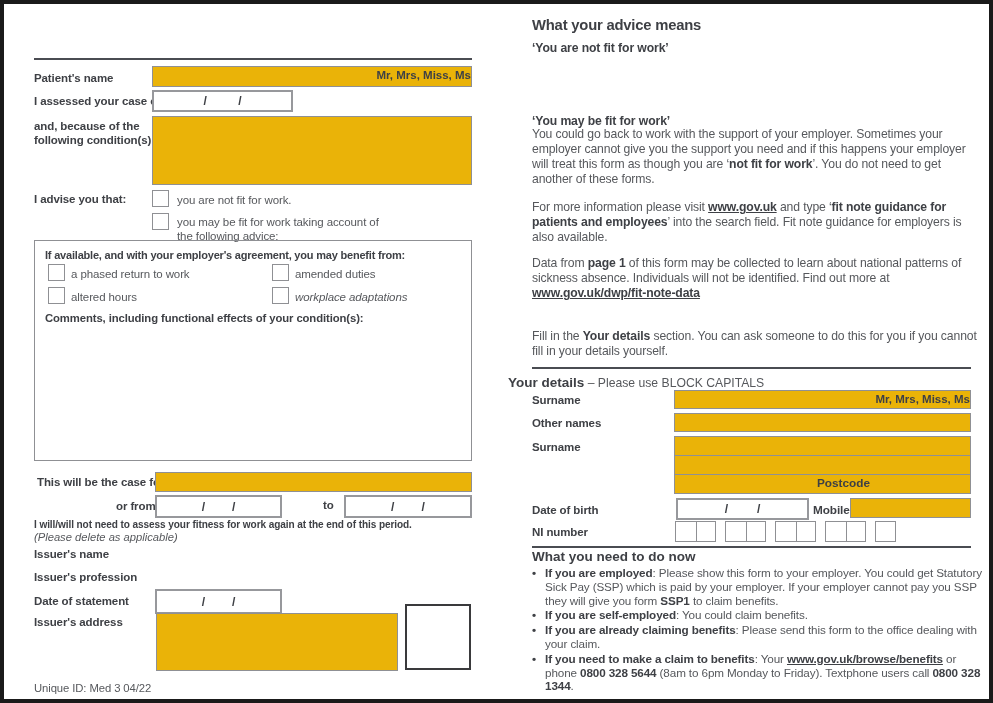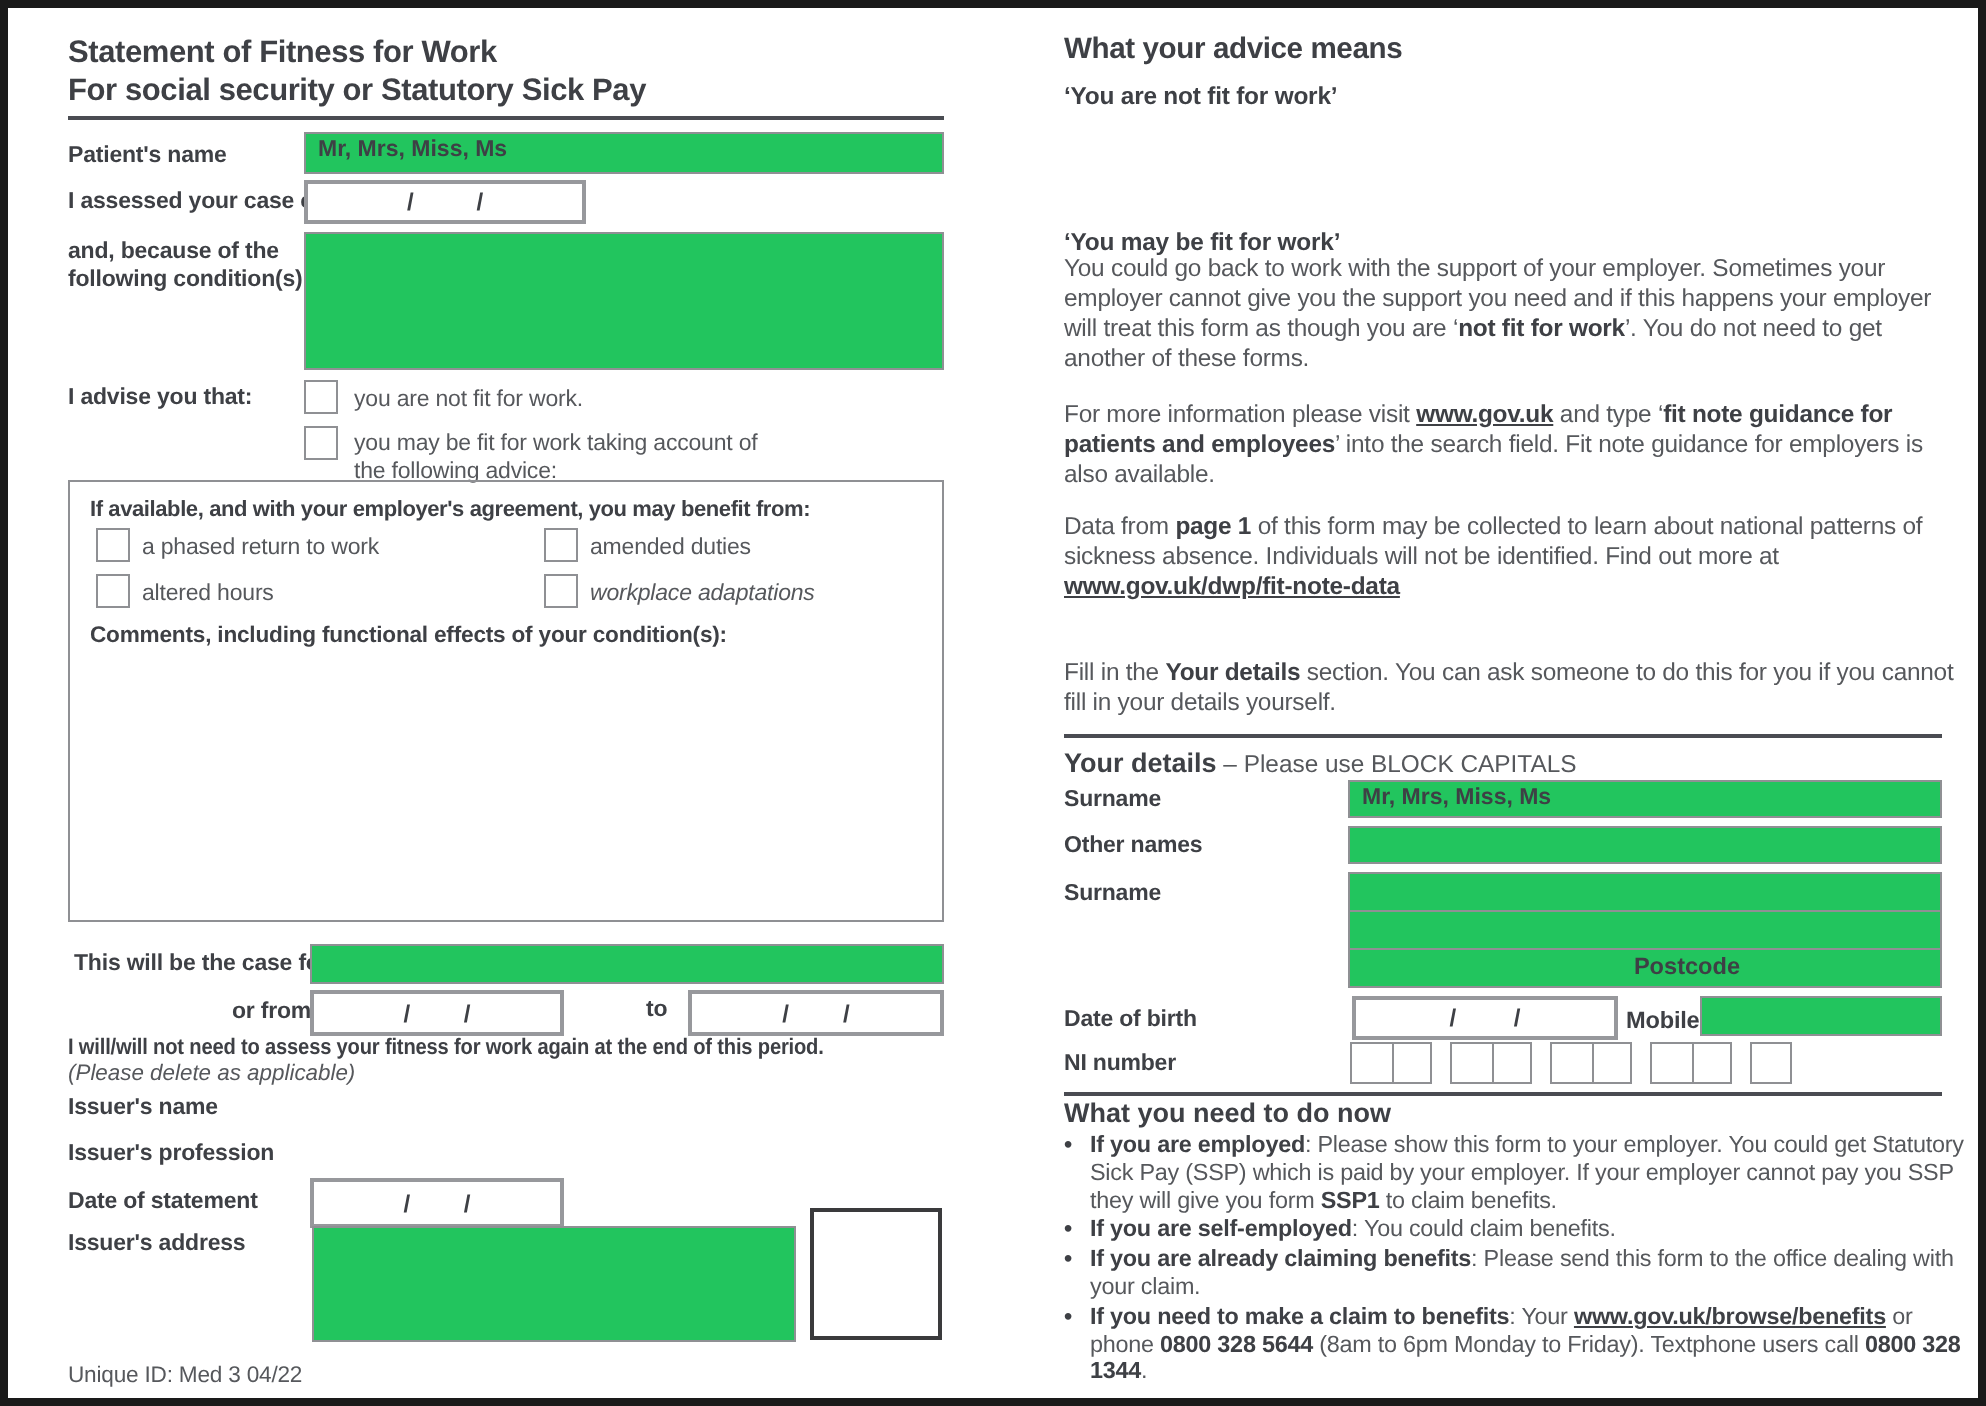--- a/index.html
+++ b/index.html
@@ -13,21 +13,21 @@
   body{background:#e8e8e8;font-family:"Liberation Sans", sans-serif;}
   .page{
     position:relative;width:993px;height:703px;background:#ffffff;
     border:4px solid var(--pageborder);overflow:hidden;
     font-family:"Liberation Sans", sans-serif;color:var(--ink);
   }
   .abs{position:absolute;}
   .lbl{font-weight:700;font-size:11.5px;color:var(--ink);letter-spacing:-0.1px;white-space:nowrap;}
   .txt{font-size:11.5px;color:var(--body);letter-spacing:-0.1px;white-space:nowrap;}
   .ital{font-style:italic;font-size:11.2px;color:var(--body);}
-  .box{border:1.4px solid var(--border);background:#22c55e;}
+  .box{border:1.4px solid var(--border);background:#eab308;text-align:right;}
   .box2{border:2px solid var(--border2);background:#fff;}
   .cb{width:17px;height:17px;border:1.6px solid var(--border);background:#fff;}
   .title{font-size:15.5px;font-weight:700;line-height:19px;color:var(--ink);letter-spacing:-0.2px;}
   .rule{background:#4a4c52;}
   .h2{font-size:14.8px;font-weight:700;color:var(--ink);letter-spacing:-0.2px;white-space:nowrap;}
   .para{font-size:12.2px;line-height:15px;color:var(--body);letter-spacing:-0.12px;}
   .para b{color:var(--ink);}
   .blink{font-weight:700;text-decoration:underline;color:var(--ink);cursor:pointer;}
   .fieldval{font-weight:600;font-size:11.5px;color:var(--ink);line-height:17px;padding-left:6px;}
   .slashes{display:flex;height:100%;align-items:center;justify-content:space-evenly;
@@ -46,24 +46,20 @@
   .bullets{font-size:11.7px;line-height:13.8px;color:var(--body);letter-spacing:-0.12px;}
   .bullet-item{display:flex;margin-bottom:1px;}
   .bullet-mark{width:13px;flex:0 0 13px;color:var(--ink);font-weight:700;}
   .bullets b{color:var(--ink);}
 </style>
 </head>
 <body>
 
 <div class="page">
 
-  <div class="abs title" style="left:30px;top:13px;">
-    <div>Statement of Fitness for Work</div>
-    <div>For social security or Statutory Sick Pay</div>
-  </div>
   <div class="abs rule" style="left:30px;top:54px;width:438px;height:2px;"></div>
 
   <div class="abs lbl" style="left:30px;top:68px;">Patient's name</div>
   <div class="abs box" style="left:148px;top:62px;width:320px;height:21px;">
     <div class="fieldval">Mr, Mrs, Miss, Ms</div>
   </div>
 
   <div class="abs lbl" style="left:30px;top:91px;">I assessed your case on:</div>
   <div class="abs box2" style="left:148px;top:86px;width:141px;height:22px;">
     <div class="slashes">
@@ -144,21 +140,21 @@
   <div class="abs lbl" style="left:528px;top:110px;font-size:12.2px;">‘You may be fit for work’</div>
   <div class="abs para" style="left:528px;top:196px;width:448px;"><span>For more information please visit </span><span class="blink">www.gov.uk</span><span> and type ‘</span><b>fit note guidance for patients and employees</b><span>’ into the search field. Fit note guidance for employers is also available.</span></div>
 
   <div class="abs para" style="left:528px;top:123px;width:448px;"><span>You could go back to work with the support of your employer. Sometimes your employer cannot give you the support you need and if this happens your employer will treat this form as though you are ‘</span><b>not fit for work</b><span>’. You do not need to get another of these forms.</span></div>
 
   <div class="abs para" style="left:528px;top:252px;width:448px;"><span>Data from </span><b>page 1</b><span> of this form may be collected to learn about national patterns of sickness absence. Individuals will not be identified. Find out more at </span><span class="blink">www.gov.uk/dwp/fit-note-data</span></div>
 
   <div class="abs para" style="left:528px;top:325px;width:448px;"><span>Fill in the </span><b>Your details</b><span> section. You can ask someone to do this for you if you cannot fill in your details yourself.</span></div>
 
   <div class="abs rule" style="left:528px;top:363px;width:439px;height:2px;"></div>
-  <div class="abs" style="left:528px;top:369px;white-space:nowrap;"><span style="font-weight:700;font-size:13.5px;color:var(--ink);">Your details</span><span style="font-size:12.2px;color:var(--body);"> – Please use BLOCK CAPITALS</span></div>
+  <div class="abs" style="left:504px;top:369px;white-space:nowrap;"><span style="font-weight:700;font-size:13.5px;color:var(--ink);">Your details</span><span style="font-size:12.2px;color:var(--body);"> – Please use BLOCK CAPITALS</span></div>
 
   <div class="abs lbl" style="left:528px;top:390px;">Surname</div>
   <div class="abs box" style="left:670px;top:386px;width:297px;height:19px;">
     <div class="fieldval" style="line-height:16px;">Mr, Mrs, Miss, Ms</div>
   </div>
 
   <div class="abs lbl" style="left:528px;top:413px;">Other names</div>
   <div class="abs box" style="left:670px;top:409px;width:297px;height:19px;"></div>
 
   <div class="abs lbl" style="left:528px;top:437px;">Surname</div>

